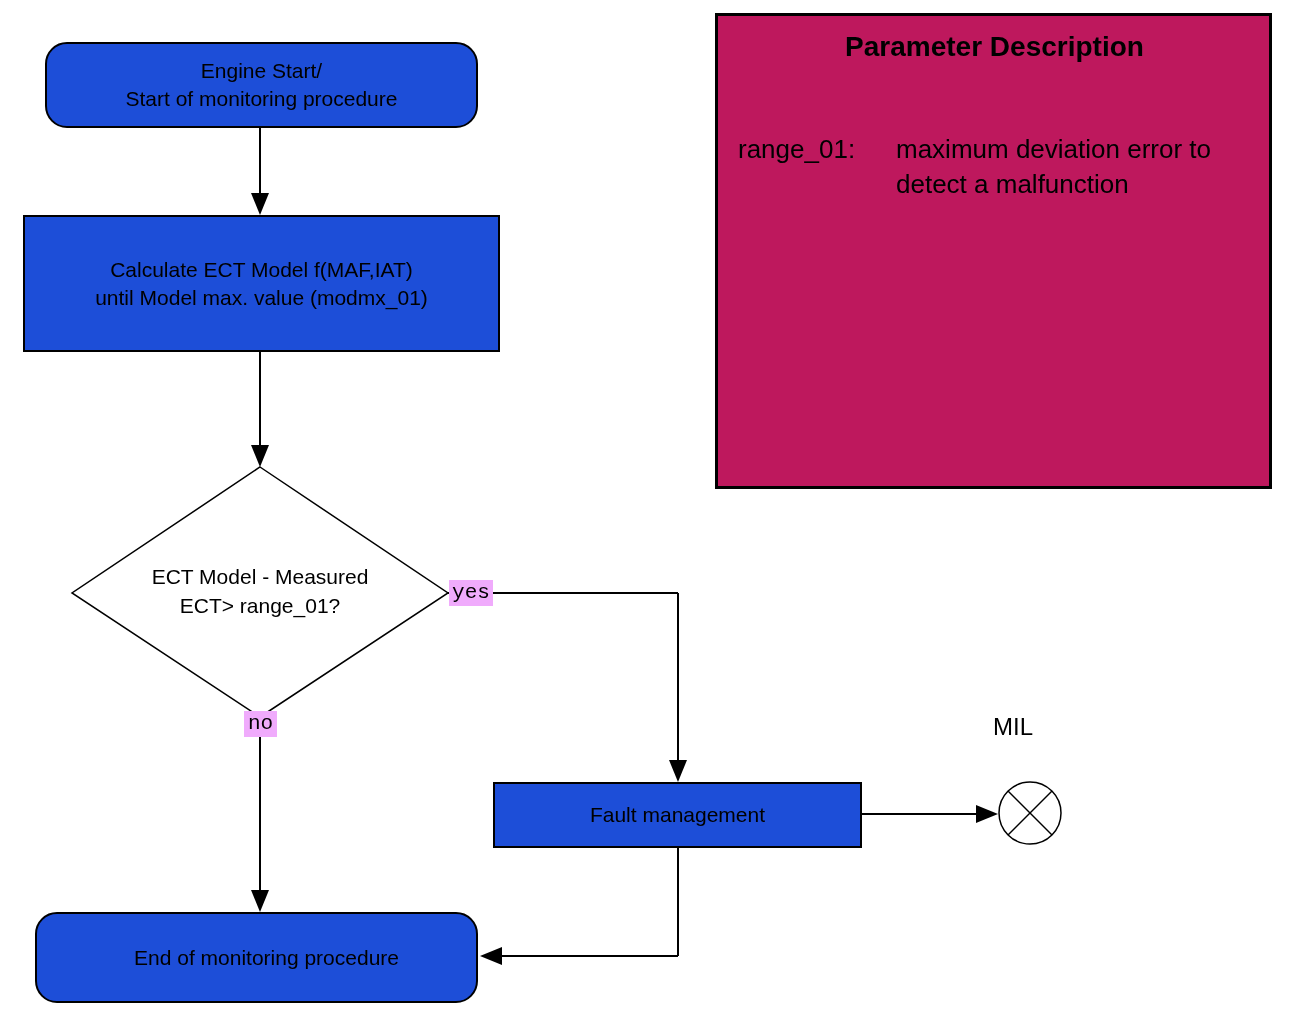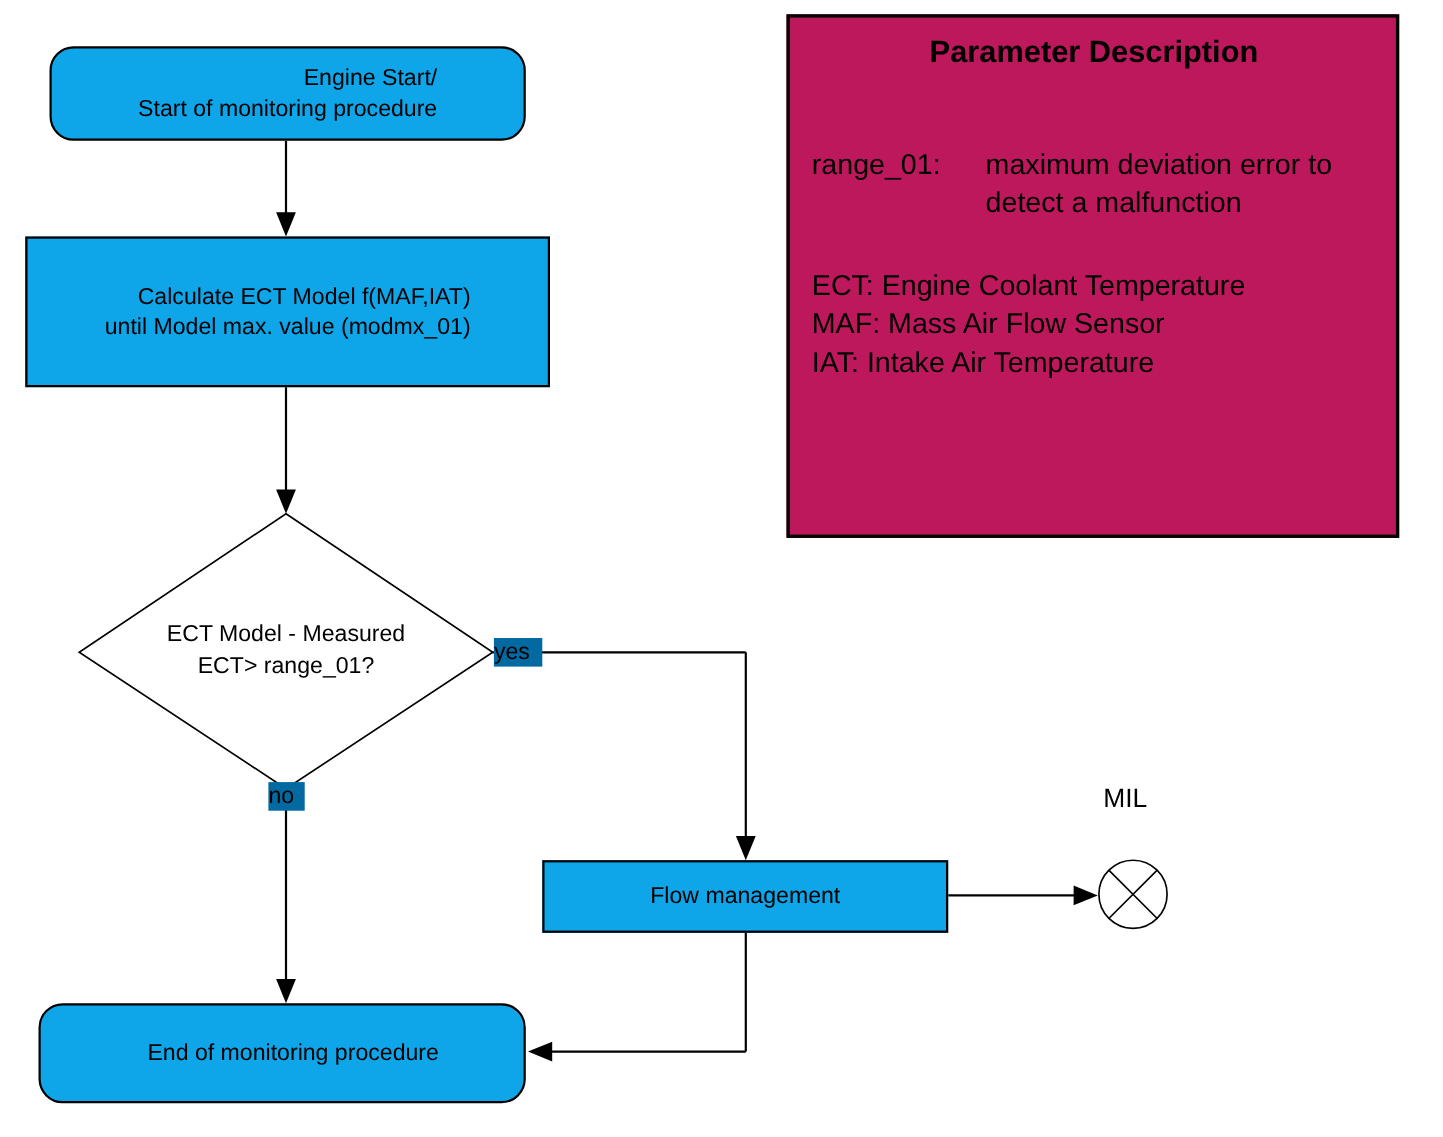--- a/index.html
+++ b/index.html
@@ -11,25 +11,25 @@
     font-family: "Liberation Sans", sans-serif;
     color: #000000;
     overflow: hidden;
   }
   .wires { position: absolute; left: 0; top: 0; width: 1312px; height: 1034px; }
 
   .node {
     position: absolute;
     box-sizing: border-box;
     border: 2px solid #000000;
-    background: #0ea5e9;
+    background: #1d4ed8;
     display: flex;
     align-items: center;
     justify-content: center;
-    text-align: right;
+    text-align: center;
   }
   .node-label {
     font-size: 21px;
     line-height: 28px;
     white-space: pre-line;
   }
   .terminator { border-radius: 22px; }
 
   .start-node     { left: 45px;  top: 42px;  width: 433px; height: 86px;  }
   .calculate-node { left: 23px;  top: 215px; width: 477px; height: 137px; }
@@ -40,31 +40,33 @@
     position: absolute;
     left: 110px; top: 562px; width: 300px;
     text-align: center;
     font-size: 21px;
     line-height: 29px;
     white-space: pre-line;
   }
 
   .edge-label {
     position: absolute;
-    background: #0369a1;
+    background: #f0abfc;
     font-size: 21px;
     line-height: 26px;
+    text-align: center;
+    font-family: Liberation Mono, monospace;
   }
   .yes-label { left: 449px; top: 580px; width: 44px; height: 26px; }
   .no-label  { left: 244px; top: 711px; width: 33px; height: 26px; }
 
   .mil-label {
     position: absolute;
     left: 993px; top: 712px; width: 50px;
-    text-align: right;
+    text-align: left;
     font-size: 24px;
     line-height: 30px;
   }
 
   .legend {
     position: absolute;
     left: 715px; top: 13px; width: 557px; height: 476px;
     box-sizing: border-box;
     border: 3px solid #000000;
     background: #be185d;
@@ -142,41 +144,36 @@
 until Model max. value (modmx_01)</div>
   </div>
 
   <div class="decision-label">ECT Model - Measured
 ECT&gt; range_01?</div>
 
   <div class="edge-label yes-label">yes</div>
   <div class="edge-label no-label">no</div>
 
   <div class="node fault-node">
-    <div class="node-label">Flow management</div>
+    <div class="node-label">Fault management</div>
   </div>
 
   <div class="mil-label">MIL</div>
 
   <div class="node terminator end-node">
     <div class="node-label">End of monitoring procedure</div>
   </div>
 
   <div class="legend">
     <div class="legend-title">Parameter Description</div>
 
     <div class="param-row param-row-1">
     </div>
 
     <div class="param-row param-row-2">
       <div class="param-name">range_01:</div>
       <div class="param-desc">maximum deviation error to
 detect a malfunction</div>
     </div>
 
-    <div class="abbrev-block">
-      <div>ECT: Engine Coolant Temperature</div>
-      <div>MAF: Mass Air Flow Sensor</div>
-      <div>IAT: Intake Air Temperature</div>
-    </div>
   </div>
 
 </div>
 
 </body></html>

